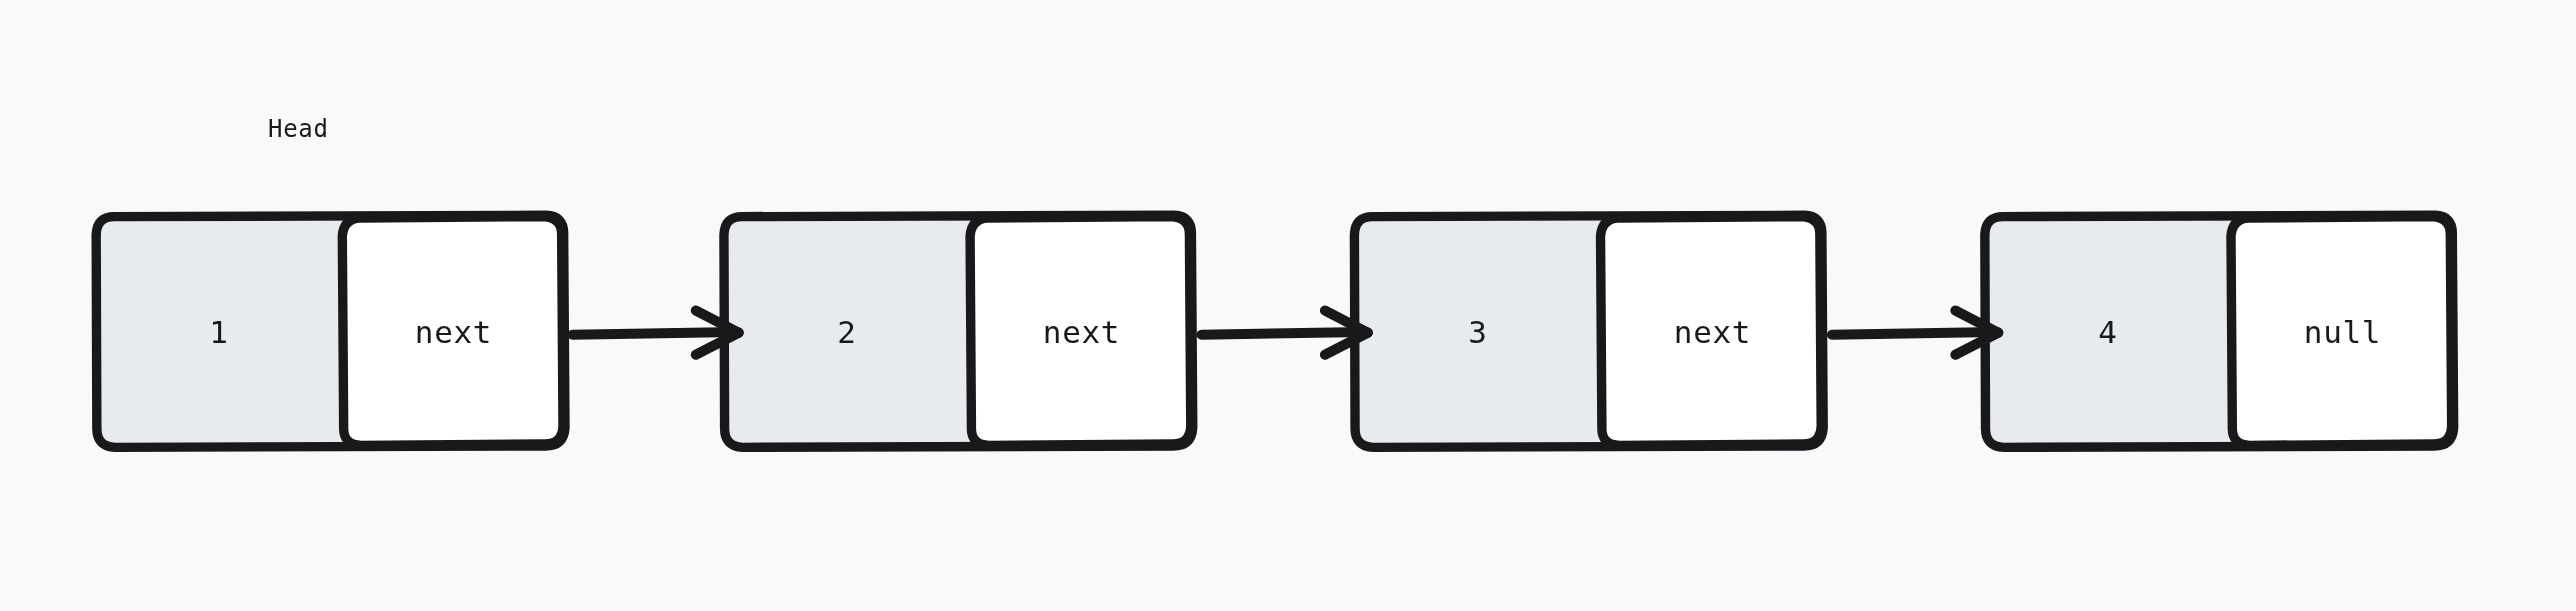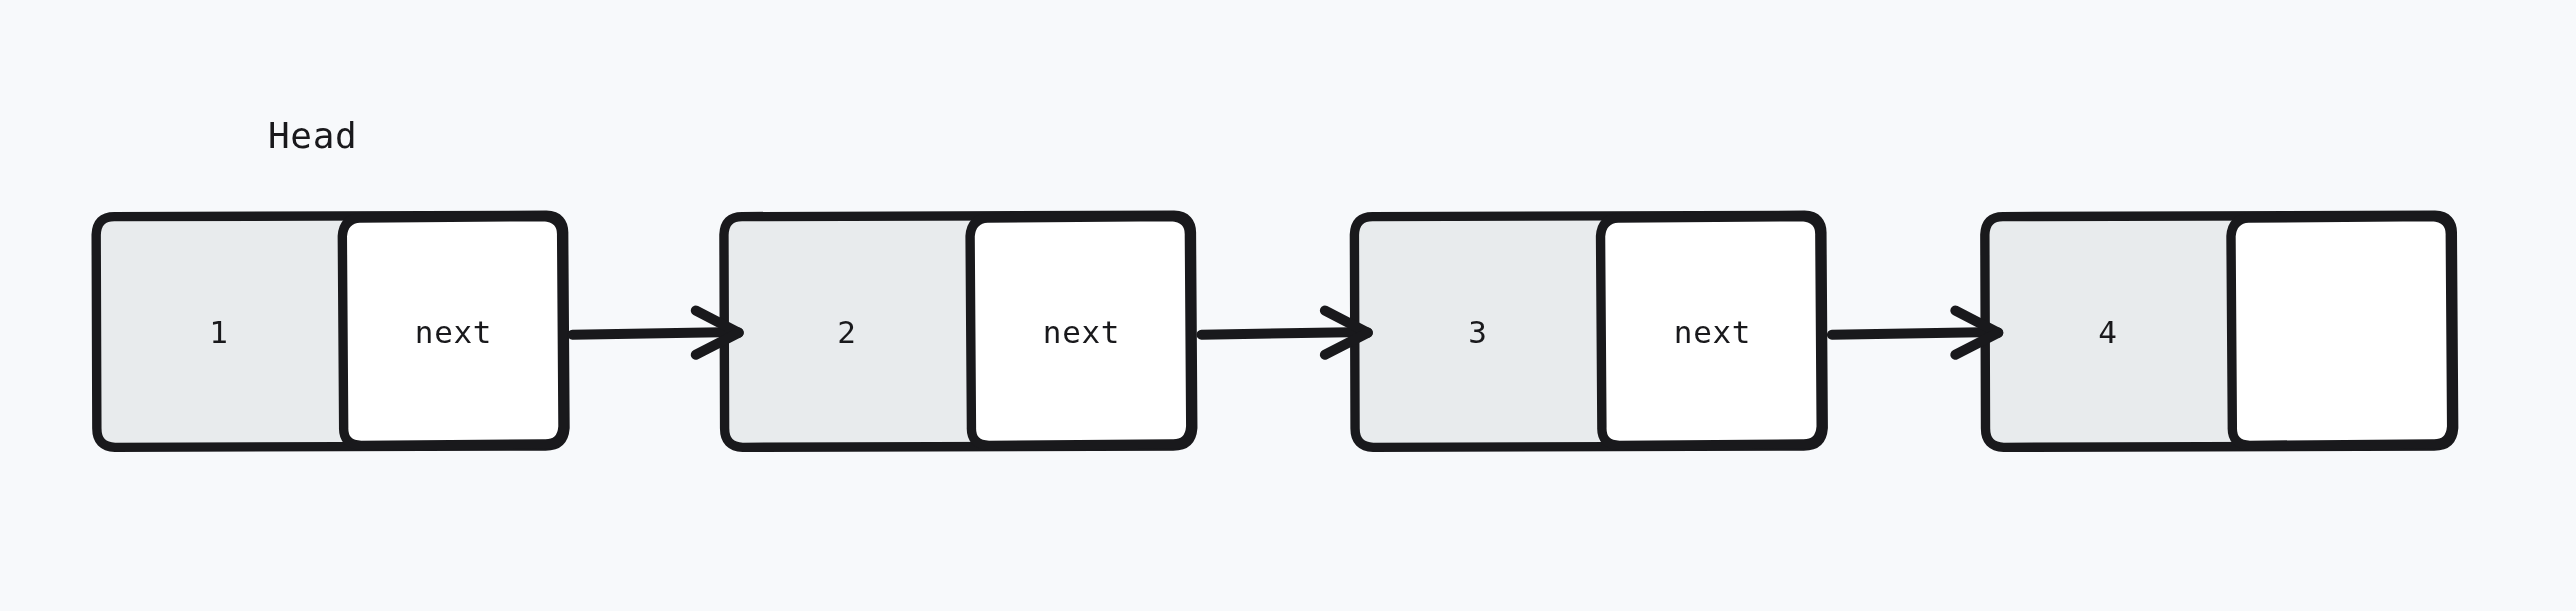--- a/index.html
+++ b/index.html
@@ -36,21 +36,21 @@
     font-family: "DejaVu Sans Mono", "Liberation Mono", monospace;
     font-size: 31px;
     font-weight: 400;
     letter-spacing: 0.7px;
     white-space: nowrap;
   }
   .head-label {
     position: absolute;
     color: #19191c;
     font-family: "DejaVu Sans Mono", "Liberation Mono", monospace;
-    font-size: 36px;
+    font-size: 24px;
     font-weight: 400;
     letter-spacing: 0.7px;
     white-space: nowrap;
   }
 </style>
 </head>
 <body>
 
 <div id="canvas" style="background: rgb(247, 249, 251);">
 
@@ -100,15 +100,16 @@
   <div class="node-value" style="left:95px; top:215px; width:248px; height:233px;">1</div>
   <div class="node-next" style="left:342px; top:215px; width:223px; height:233px;">next</div>
 
   <div class="node-value" style="left:723px; top:215px; width:248px; height:233px;">2</div>
   <div class="node-next" style="left:970px; top:215px; width:223px; height:233px;">next</div>
 
   <div class="node-value" style="left:1354px; top:215px; width:248px; height:233px;">3</div>
   <div class="node-next" style="left:1601px; top:215px; width:223px; height:233px;">next</div>
 
   <div class="node-value" style="left:1984px; top:215px; width:248px; height:233px;">4</div>
+  <div class="node-next" style="left:2231px; top:215px; width:223px; height:233px;">null</div>
 
 </div>
 
 
 </body></html>

